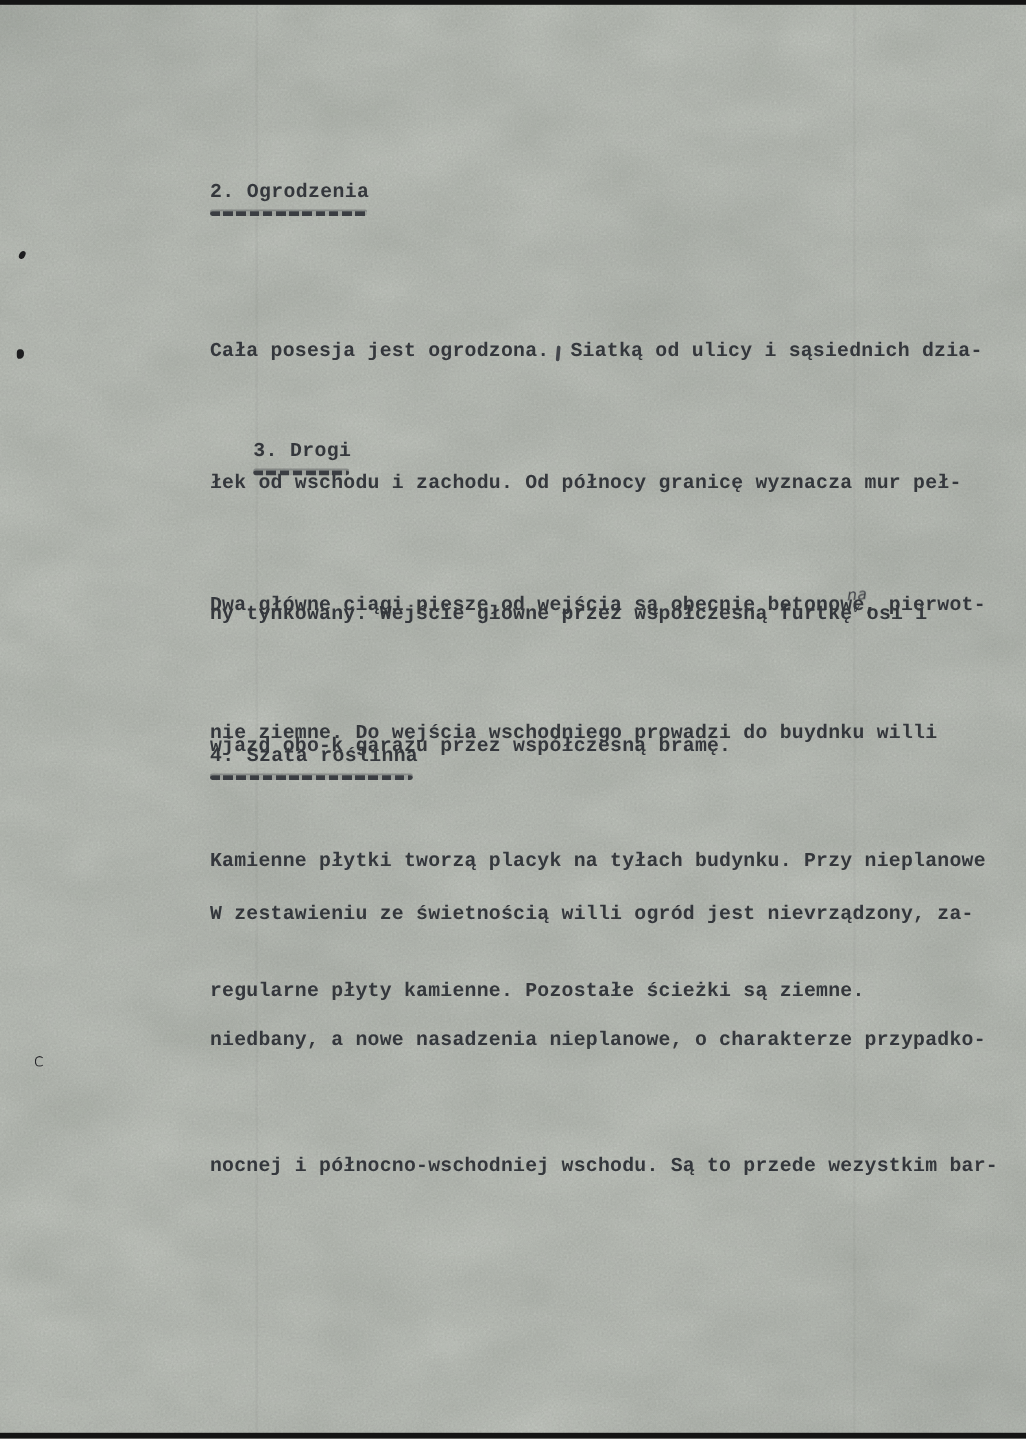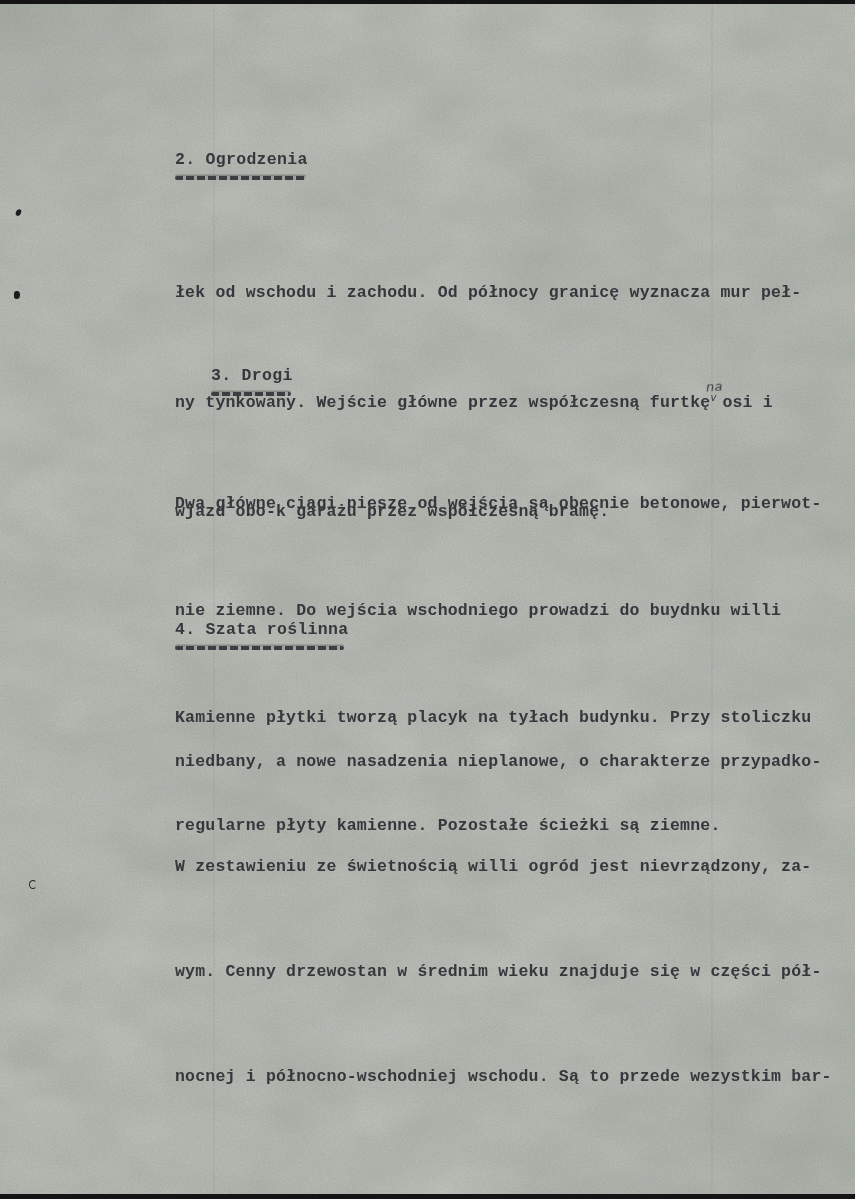--- a/index.html
+++ b/index.html
@@ -99,44 +99,44 @@
   <span class="ink-dot d2"></span>
   <span class="ink-dot d3"></span>
 
   <div class="text-layer typed">
 
     <div class="heading" id="head-2">
       <span>2. Ogrodzenia</span>
       <div class="rule" style="width:131px;"></div>
     </div>
     <div class="para" id="para-2">
+      <div><span>Cała posesja jest ogrodzona.</span><span class="hw-comma"></span><span>Siatką od ulicy i sąsiednich dzia-</span></div>
       <div>łek od wschodu i zachodu. Od północy granicę wyznacza mur peł-</div>
       <div><span>ny tynkowany. Wejście główne przez współczesną furtkę</span><span class="hw-wrap"><span class="hw hw-na">na</span><span class="hw hw-caret">v</span></span><span>osi i</span></div>
       <div>wjazd obo-k garażu przez współczesną bramę.</div>
     </div>
 
     <div class="heading" id="head-3">
       <span>3. Drogi</span>
       <div class="rule" style="width:80px;"></div>
     </div>
     <div class="para" id="para-3">
       <div>Dwa główne ciągi piesze od wejścia są obecnie betonowe, pierwot-</div>
       <div>nie ziemne. Do wejścia wschodniego prowadzi do buydnku willi</div>
-      <div>Kamienne płytki tworzą placyk na tyłach budynku. Przy stoliczku</div>
+      <div>Kamienne płytki tworzą placyk na tyłach budynku. Przy nieplanowe</div>
       <div>regularne płyty kamienne. Pozostałe ścieżki są ziemne.</div>
     </div>
 
     <div class="heading" id="head-4">
       <span>4. Szata roślinna</span>
       <div class="rule" style="width:169px;"></div>
     </div>
     <div class="para" id="para-4">
+      <div>W zestawieniu ze świetnością willi ogród jest nievrządzony, za-</div>
       <div>niedbany, a nowe nasadzenia nieplanowe, o charakterze przypadko-</div>
-      <div>W zestawieniu ze świetnością willi ogród jest nievrządzony, za-</div>
-      <div>wym. Cenny drzewostan w średnim wieku znajduje się w części pół-</div>
       <div>nocnej i północno-wschodniej wschodu. Są to przede wezystkim bar-</div>
       
       
       
       
       
       
     </div>
 
   </div>

